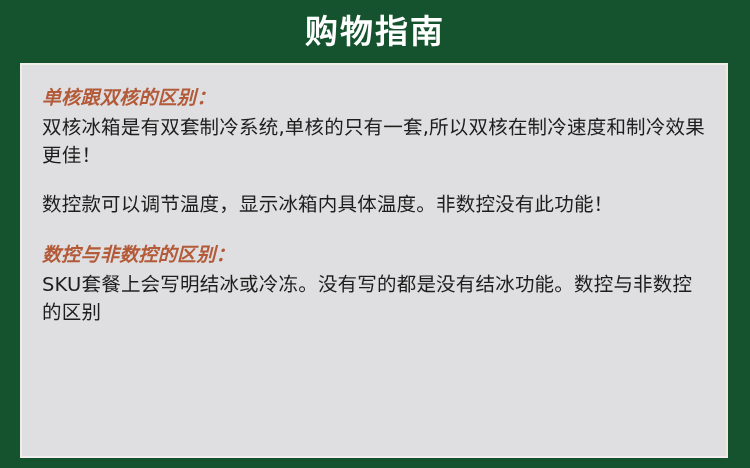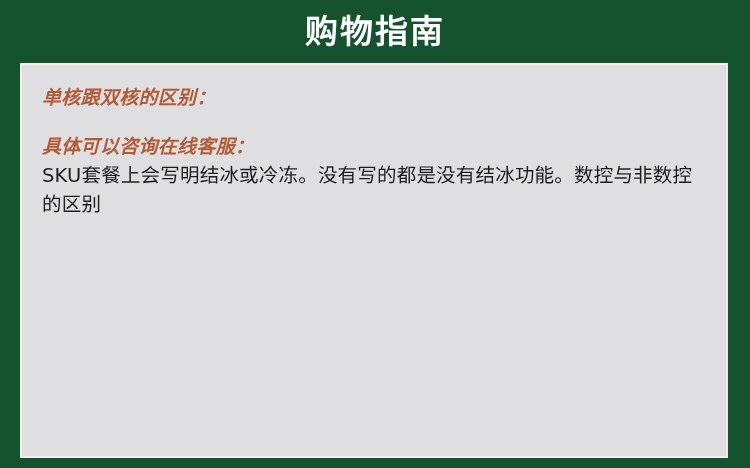--- a/index.html
+++ b/index.html
@@ -99,28 +99,30 @@
 <div id="page">
 
   <div class="banner">
     <div class="banner-title">购物指南</div>
   </div>
 
   <div class="card">
 
     <div class="section">
       <p class="section-heading">单核跟双核的区别：</p>
+      <p class="section-body">双核冰箱是有双套制冷系统,单核的只有一套,所以双核在制冷速度和制冷效果更佳！</p>
     </div>
 
     <div class="section compact">
     </div>
 
     <div class="section compact">
+      <p class="section-body">数控款可以调节温度，显示冰箱内具体温度。非数控没有此功能！</p>
     </div>
 
     <div class="section">
-      <p class="section-heading">具体可以咨询在线客服：</p>
+      <p class="section-heading">数控与非数控的区别：</p>
       <p class="section-body">SKU套餐上会写明结冰或冷冻。没有写的都是没有结冰功能。数控与非数控的区别</p>
     </div>
 
   </div>
 
 </div>
 
 </body></html>

